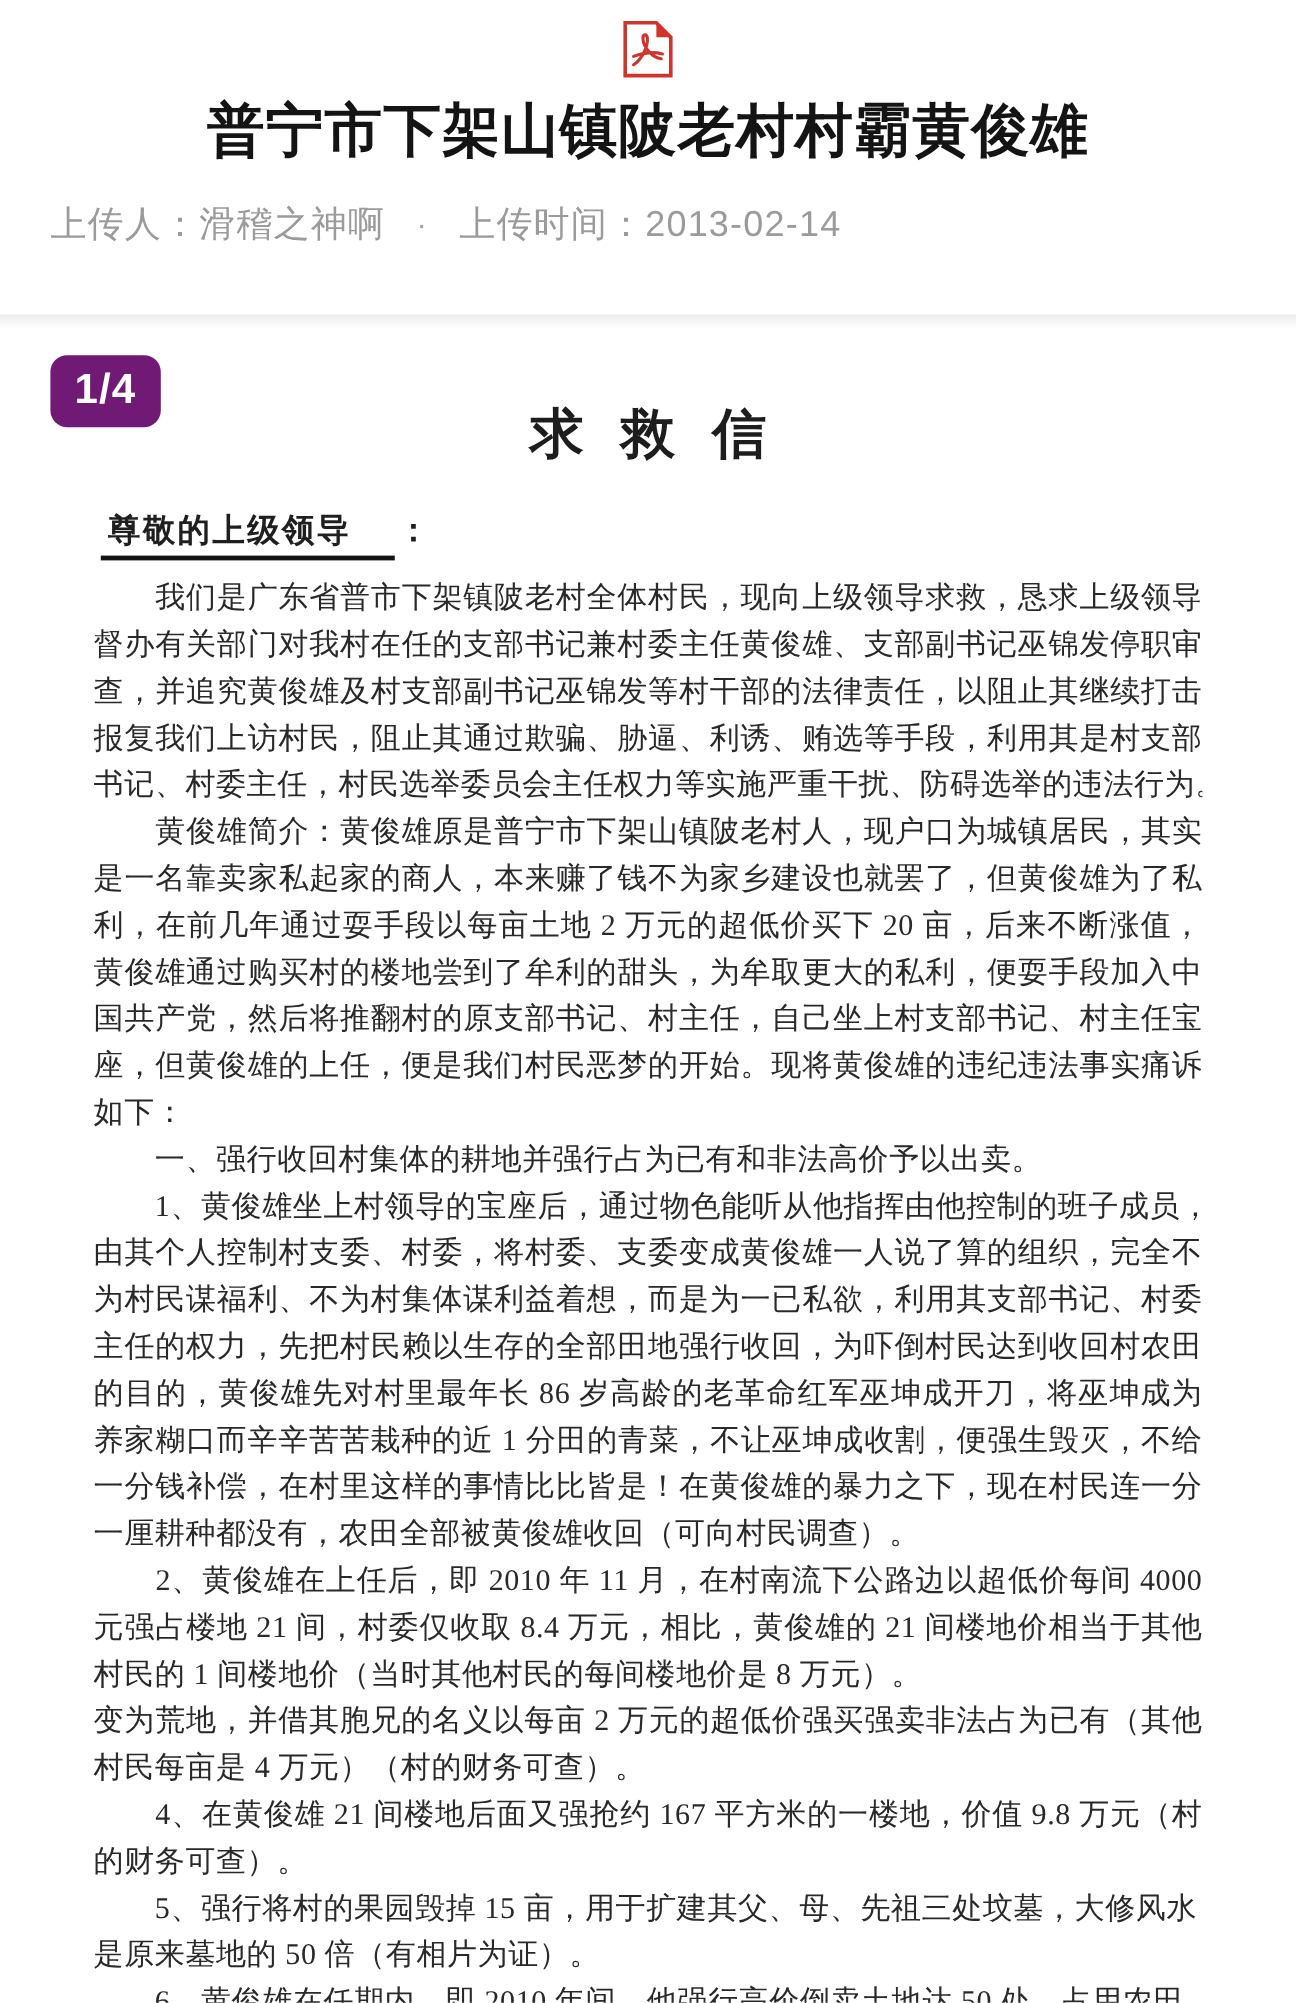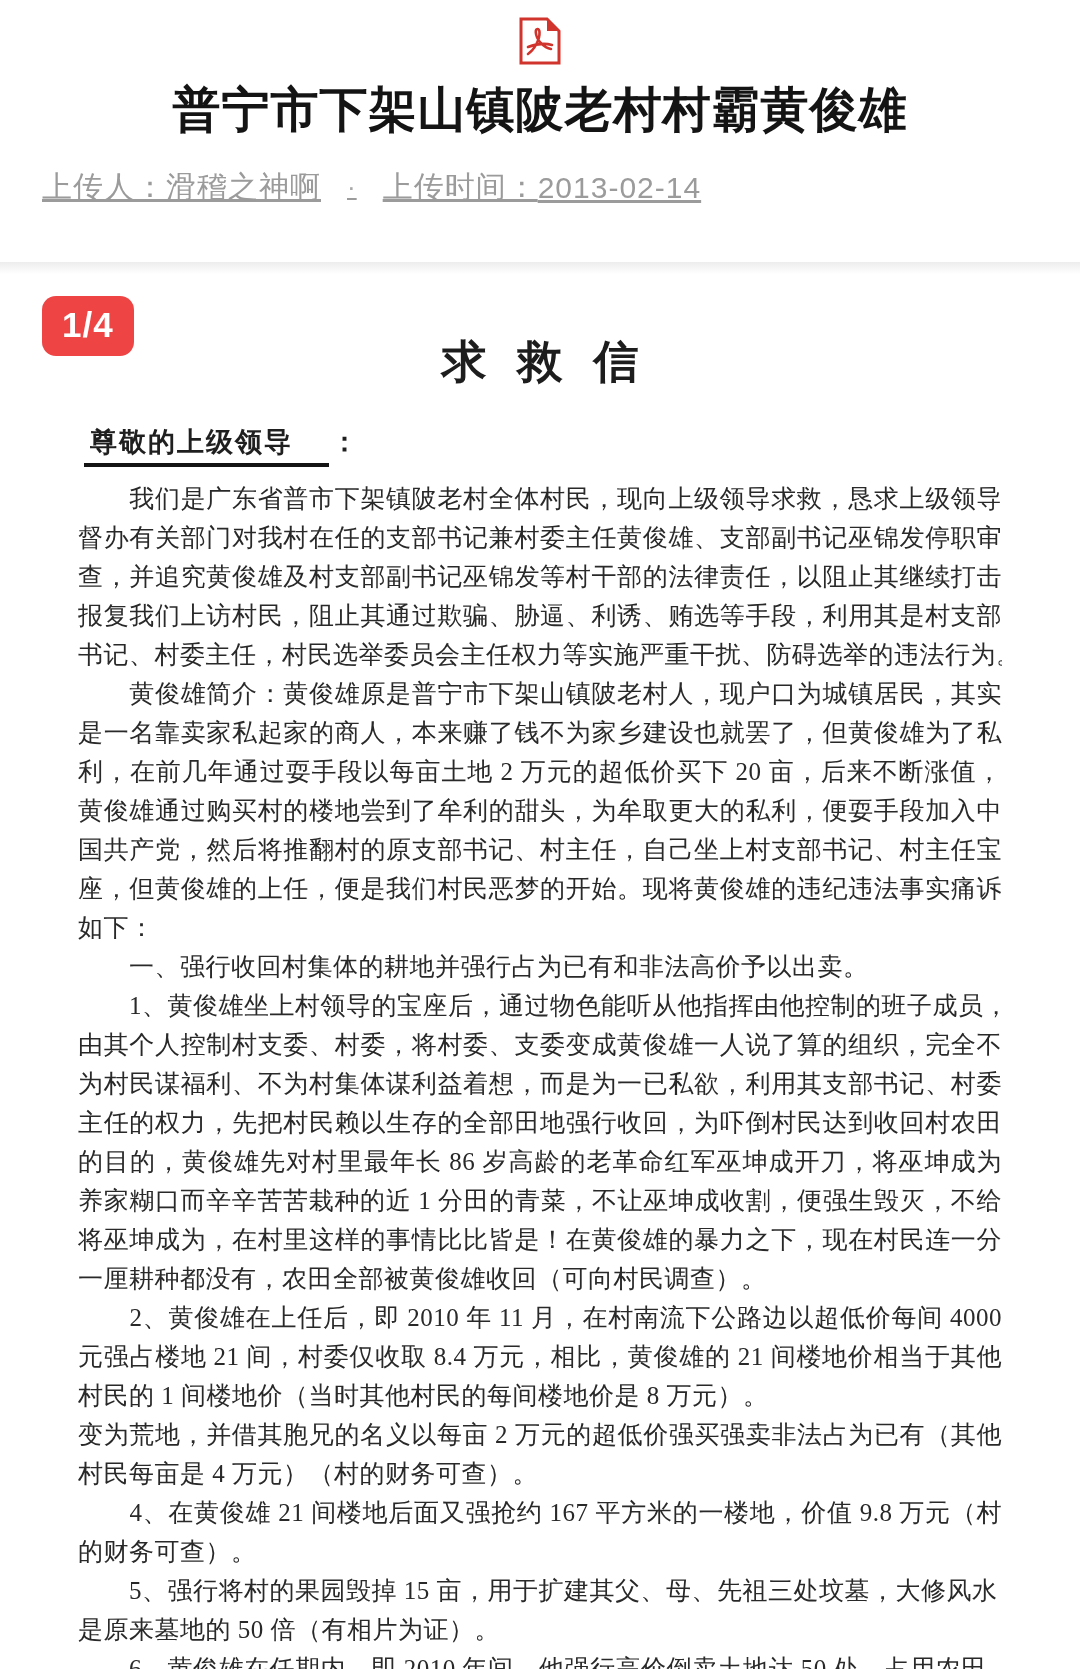--- a/index.html
+++ b/index.html
@@ -11,32 +11,32 @@
   
   .header{display:flex;align-items:center;gap:16px;padding:16px 40px 0 40px;flex-direction:column;}
   .pdf-icon{width:46px;height:50px;flex:0 0 auto;}
   .doc-file-title{
     font-size:48px;font-weight:700;color:#141414;line-height:1.15;
     letter-spacing:1px;white-space:nowrap;margin:0;
   }
   
   .meta{
     display:flex;align-items:center;padding:30px 40px 0 42px;
-    font-size:30px;color:#9b9b9b;letter-spacing:1px;white-space:nowrap;text-decoration:underline;
+    font-size:30px;color:#9b9b9b;letter-spacing:1px;white-space:nowrap;
   }
   .meta .sep{margin:0 26px;font-size:26px;color:#a8a8a8;}
   
   .doc-area{position:relative;margin-top:54px;}
   .doc-area::before{
     content:"";display:block;height:12px;width:100%;
     background:linear-gradient(#ededed,rgba(255,255,255,0));
   }
   .page-badge{
     position:absolute;top:34px;left:42px;
-    background:#ef4444;color:#ffffff;border-radius:14px;
+    background:#701a75;color:#ffffff;border-radius:14px;
     font-size:35px;font-weight:600;padding:9px 20px 11px 20px;
     letter-spacing:1px;
   }
   
   .doc-serif{font-family:"Liberation Serif","DejaVu Serif",serif;color:#262626;}
   .doc-title{
     margin-top:58px;text-align:center;
     font-size:45px;font-weight:700;letter-spacing:0.22em;
     padding-left:0.22em;color:#1d1d1d;
   }
@@ -102,21 +102,21 @@
         <div class="doc-line j">国共产党，然后将推翻村的原支部书记、村主任，自己坐上村支部书记、村主任宝</div>
         <div class="doc-line j">座，但黄俊雄的上任，便是我们村民恶梦的开始。现将黄俊雄的违纪违法事实痛诉</div>
         <div class="doc-line">如下：</div>
         <div class="doc-line">　　一、强行收回村集体的耕地并强行占为已有和非法高价予以出卖。</div>
         <div class="doc-line j">　　1、黄俊雄坐上村领导的宝座后，通过物色能听从他指挥由他控制的班子成员，</div>
         <div class="doc-line j">由其个人控制村支委、村委，将村委、支委变成黄俊雄一人说了算的组织，完全不</div>
         <div class="doc-line j">为村民谋福利、不为村集体谋利益着想，而是为一已私欲，利用其支部书记、村委</div>
         <div class="doc-line j">主任的权力，先把村民赖以生存的全部田地强行收回，为吓倒村民达到收回村农田</div>
         <div class="doc-line j">的目的，黄俊雄先对村里最年长 86 岁高龄的老革命红军巫坤成开刀，将巫坤成为</div>
         <div class="doc-line j">养家糊口而辛辛苦苦栽种的近 1 分田的青菜，不让巫坤成收割，便强生毁灭，不给</div>
-        <div class="doc-line j">将巫坤成为，在村里这样的事情比比皆是！在黄俊雄的暴力之下，现在村民连一分</div>
+        <div class="doc-line j">一分钱补偿，在村里这样的事情比比皆是！在黄俊雄的暴力之下，现在村民连一分</div>
         <div class="doc-line">一厘耕种都没有，农田全部被黄俊雄收回（可向村民调查）。</div>
         <div class="doc-line j">　　2、黄俊雄在上任后，即 2010 年 11 月，在村南流下公路边以超低价每间 4000</div>
         <div class="doc-line j">元强占楼地 21 间，村委仅收取 8.4 万元，相比，黄俊雄的 21 间楼地价相当于其他</div>
         <div class="doc-line">村民的 1 间楼地价（当时其他村民的每间楼地价是 8 万元）。</div>
         <div class="doc-line j">变为荒地，并借其胞兄的名义以每亩 2 万元的超低价强买强卖非法占为已有（其他</div>
         <div class="doc-line">村民每亩是 4 万元）（村的财务可查）。</div>
         <div class="doc-line j">　　4、在黄俊雄 21 间楼地后面又强抢约 167 平方米的一楼地，价值 9.8 万元（村</div>
         <div class="doc-line">的财务可查）。</div>
         <div class="doc-line j">　　5、强行将村的果园毁掉 15 亩，用于扩建其父、母、先祖三处坟墓，大修风水，</div>
         <div class="doc-line">是原来墓地的 50 倍（有相片为证）。</div>

